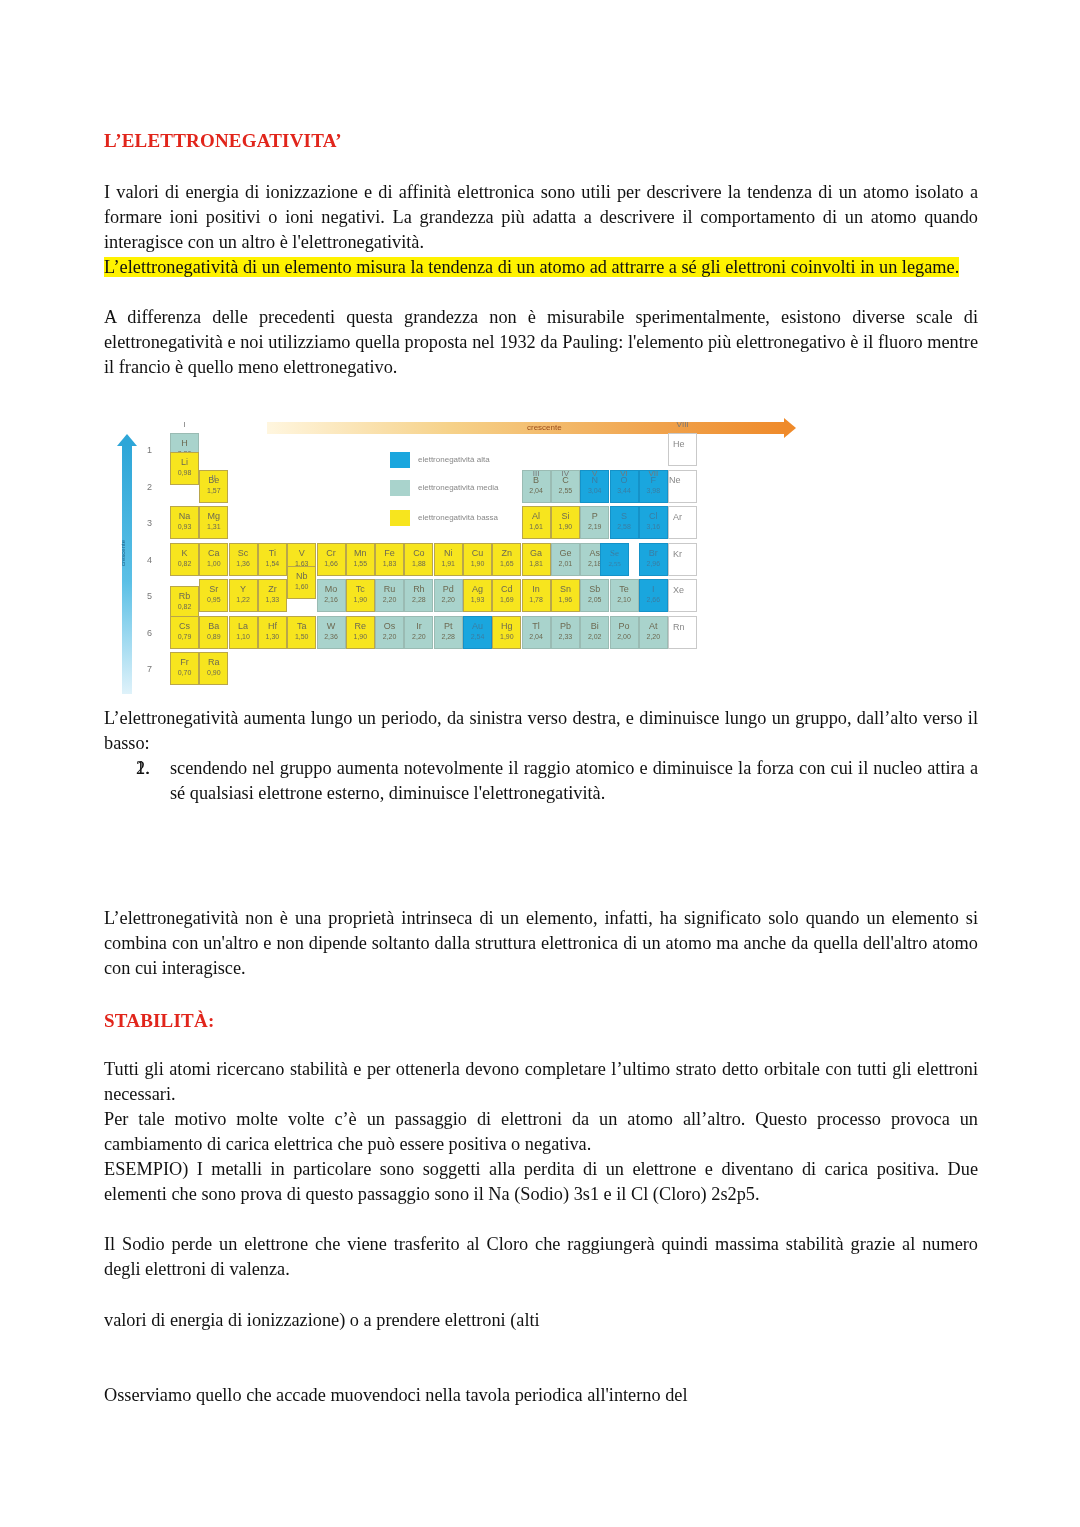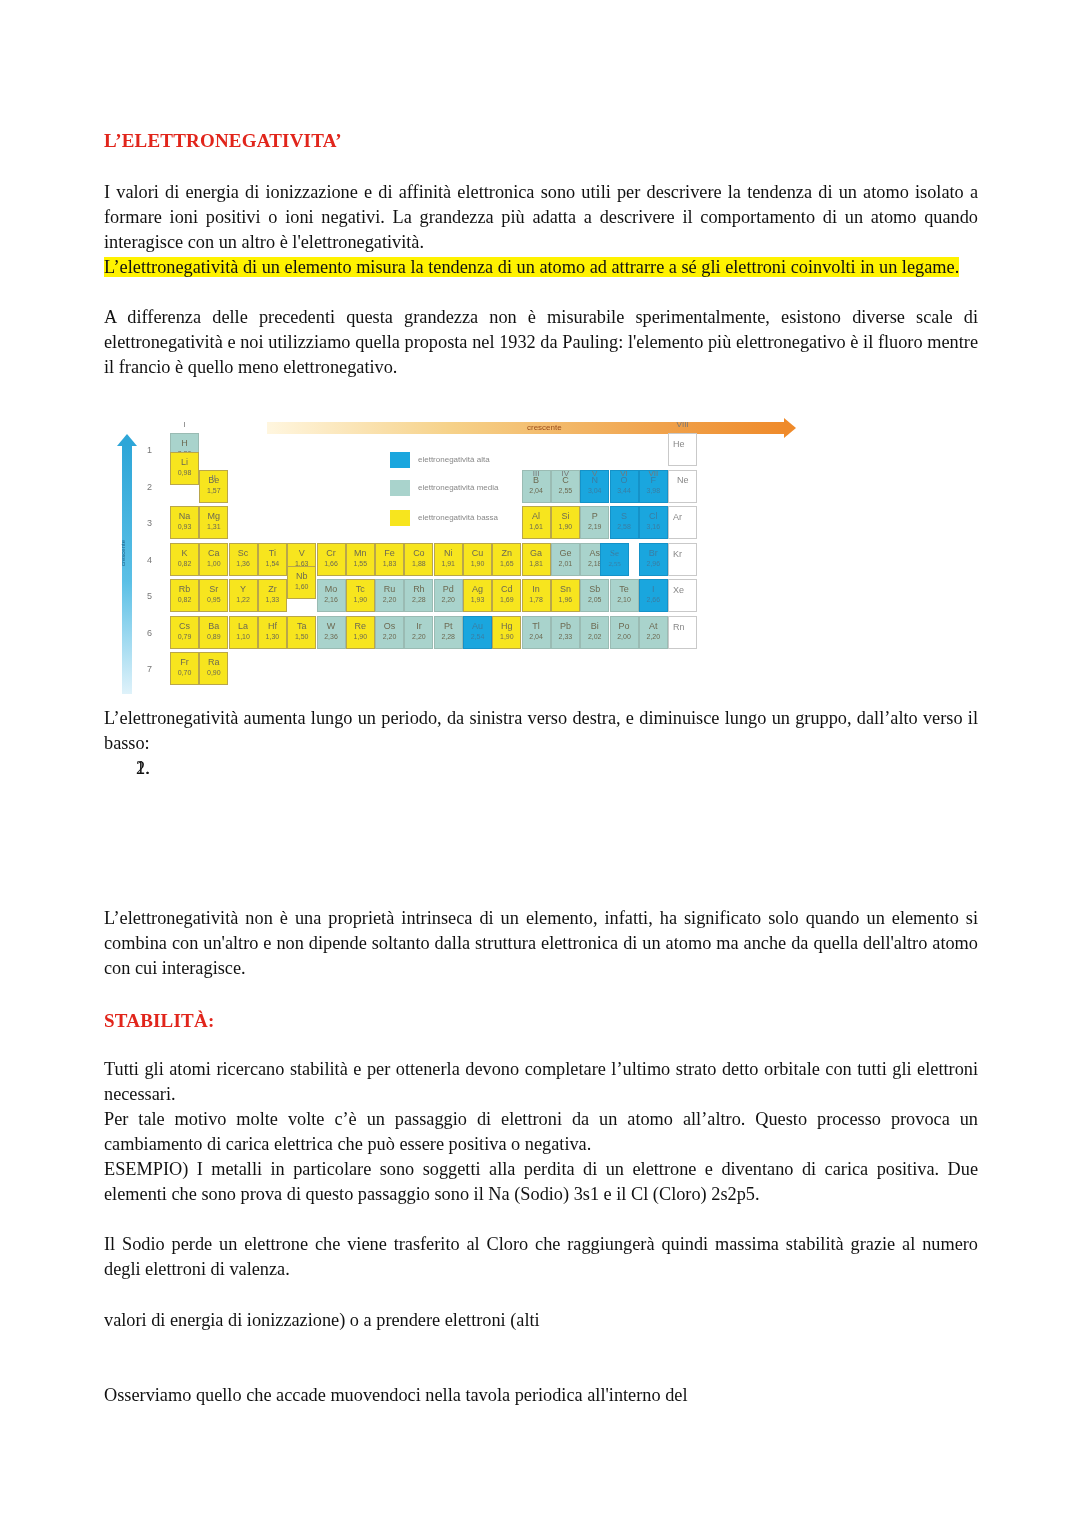--- a/index.html
+++ b/index.html
@@ -41,21 +41,21 @@
 <div class="page">
   <h2 class="title" style="top:130px">L’ELETTRONEGATIVITA’</h2>
 
   <p class="para" style="top:180px">I valori di energia di ionizzazione e di affinità elettronica sono utili per descrivere la tendenza di un atomo isolato a formare ioni positivi o ioni negativi. La grandezza più adatta a descrivere il comportamento di un atomo quando interagisce con un altro è l'elettronegatività.</p>
   <p class="para" style="top:255px"><span class="hl">L’elettronegatività di un elemento misura la tendenza di un atomo ad attrarre a sé gli elettroni coinvolti in un legame.</span></p>
   <p class="para" style="top:305px">A differenza delle precedenti questa grandezza non è misurabile sperimentalmente, esistono diverse scale di elettronegatività e noi utilizziamo quella proposta nel 1932 da Pauling: l'elemento più elettronegativo è il fluoro mentre il francio è quello meno elettronegativo.</p>
 
   <p class="para" style="top:706px">L’elettronegatività aumenta lungo un periodo, da sinistra verso destra, e diminuisce lungo un gruppo, dall’alto verso il basso:</p>
   <ol class="list" style="top:756px">
     <li><span class="num">1.</span></li>
-    <li><span class="num">2.</span></li>
+    <li><span class="num">2.</span><span>scendendo nel gruppo aumenta notevolmente il raggio atomico e diminuisce la forza con cui il nucleo attira a sé qualsiasi elettrone esterno, diminuisce l'elettronegatività.</span></li>
   </ol>
   <p class="para" style="top:906px">L’elettronegatività non è una proprietà intrinseca di un elemento, infatti, ha significato solo quando un elemento si combina con un'altro e non dipende soltanto dalla struttura elettronica di un atomo ma anche da quella dell'altro atomo con cui interagisce.</p>
 
   <h2 class="title" style="top:1010px">STABILITÀ:</h2>
   <p class="para" style="top:1057px">Tutti gli atomi ricercano stabilità e per ottenerla devono completare l’ultimo strato detto orbitale con tutti gli elettroni necessari.</p>
   <p class="para" style="top:1107px">Per tale motivo molte volte c’è un passaggio di elettroni da un atomo all’altro. Questo processo provoca un cambiamento di carica elettrica che può essere positiva o negativa.</p>
   <p class="para" style="top:1157px">ESEMPIO) I metalli in particolare sono soggetti alla perdita di un elettrone e diventano di carica positiva.  Due elementi che sono prova di questo passaggio sono il Na (Sodio) 3s1 e il Cl (Cloro) 2s2p5.</p>
   <p class="para" style="top:1232px">Il Sodio perde un elettrone che viene trasferito al Cloro che raggiungerà quindi massima stabilità grazie al numero degli elettroni di valenza.</p>
   <div class="para" style="top:1308px; text-align:left">
     <div>valori di energia di ionizzazione) o a prendere elettroni (alti</div>
@@ -198,21 +198,21 @@
       <span class="val">2,18</span>
     </div>
     <div class="cell high" style="left: 488px; top: 126.5px; font-family: Liberation Serif, serif;">
       <span class="sym">Se</span>
       <span class="val">2,55</span>
     </div>
     <div class="cell high" style="left: 526.8px; top: 126.5px;">
       <span class="sym">Br</span>
       <span class="val">2,96</span>
     </div>
-    <div class="cell low" style="left: 58px; top: 163px; text-align: center;">
+    <div class="cell low" style="left: 58px; top: 170px; text-align: center;">
       <span class="sym">Rb</span>
       <span class="val">0,82</span>
     </div>
     <div class="cell low" style="left: 87.3px; top: 163px;">
       <span class="sym">Sr</span>
       <span class="val">0,95</span>
     </div>
     <div class="cell low" style="left: 116.6px; top: 163px;">
       <span class="sym">Y</span>
       <span class="val">1,22</span>
@@ -346,21 +346,21 @@
       <span class="val">0,70</span>
     </div>
     <div class="cell low" style="left: 87.3px; top: 236px;">
       <span class="sym">Ra</span>
       <span class="val">0,90</span>
     </div>
     <div class="cell noble" style="left: 556.1px; top: 17px;">
       <span class="sym" style="margin-top: 4px; text-align: left; padding-left: 4px;">He</span>
     </div>
     <div class="cell noble" style="left: 556.1px; top: 53.5px;">
-      <span class="sym" style="text-align: left; padding-left: 8px;">Ne</span>
+      <span class="sym" style="text-align: left; padding-left: 0;">Ne</span>
     </div>
     <div class="cell noble" style="left: 556.1px; top: 90px;">
       <span class="sym" style="margin-top: 4px; text-align: left; padding-left: 4px;">Ar</span>
     </div>
     <div class="cell noble" style="left: 556.1px; top: 126.5px;">
       <span class="sym" style="margin-top: 4px; text-align: left; padding-left: 4px;">Kr</span>
     </div>
     <div class="cell noble" style="left: 556.1px; top: 163px;">
       <span class="sym" style="margin-top: 4px; text-align: left; padding-left: 4px;">Xe</span>
     </div>

